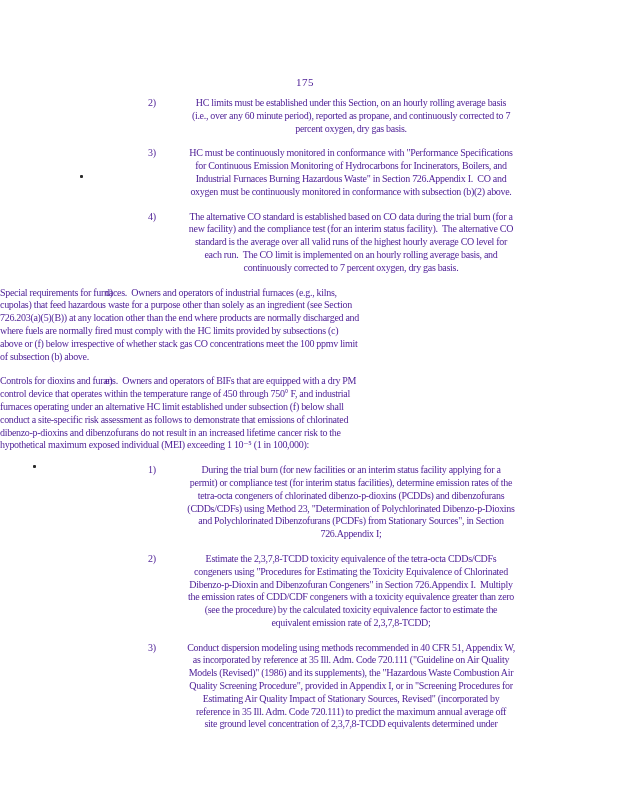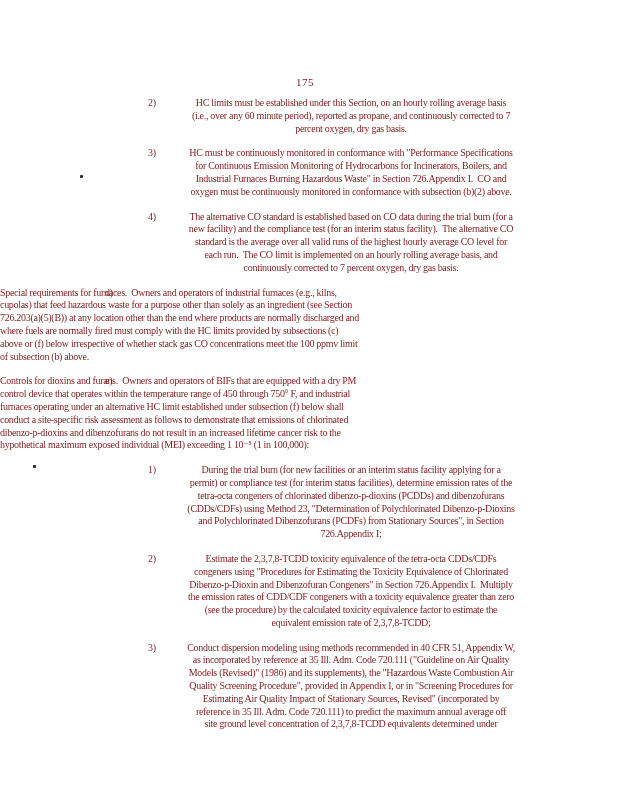--- a/index.html
+++ b/index.html
@@ -7,21 +7,21 @@
     padding: 0;
     background: #ffffff;
   }
   .page {
     position: relative;
     width: 619px;
     height: 800px;
     background: #ffffff;
     overflow: hidden;
     font-family: "Liberation Serif", "DejaVu Serif", serif;
-    color: #7f1d1d;
+    color: #4c1d95;
   }
   .scan-layer {
     position: absolute;
     top: 76px;
     left: 0;
     width: 619px;
     filter: blur(0.24px);
   }
   .page-number {
     width: 420px;

